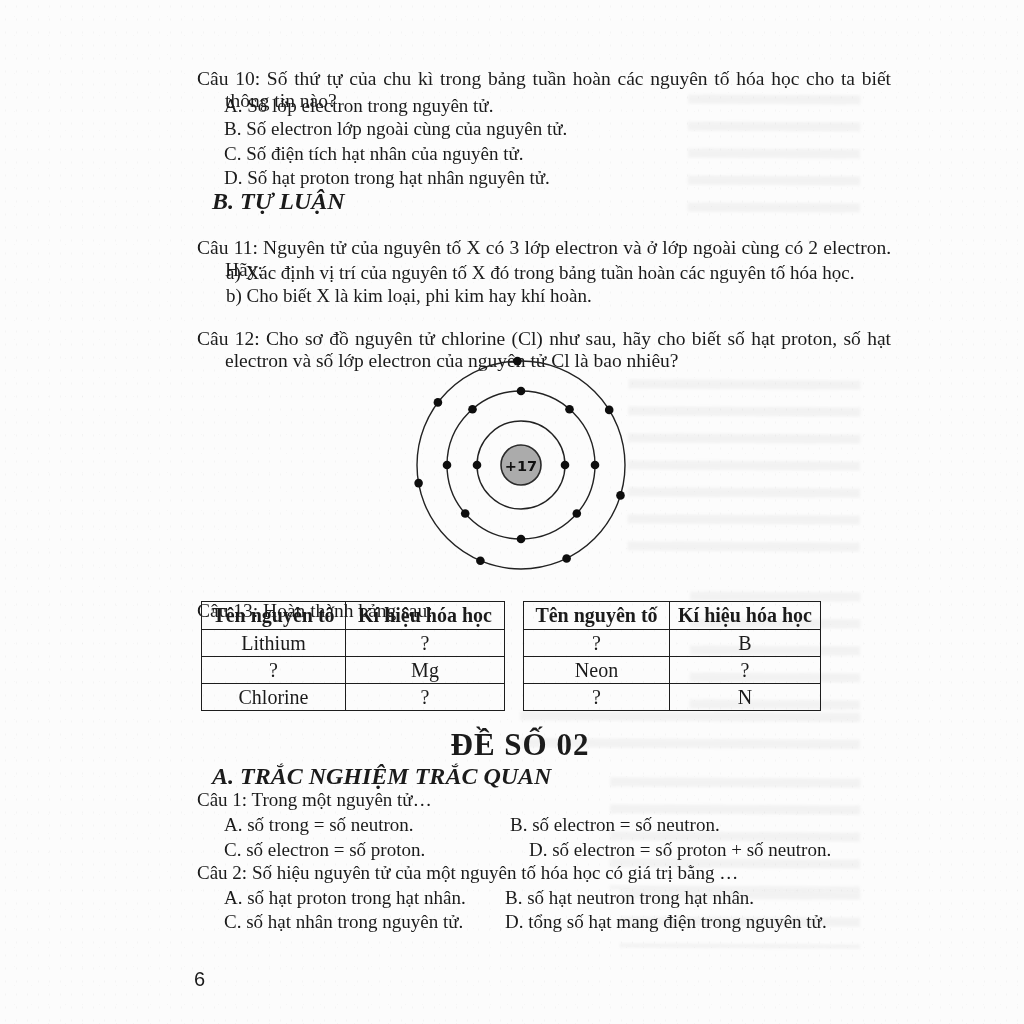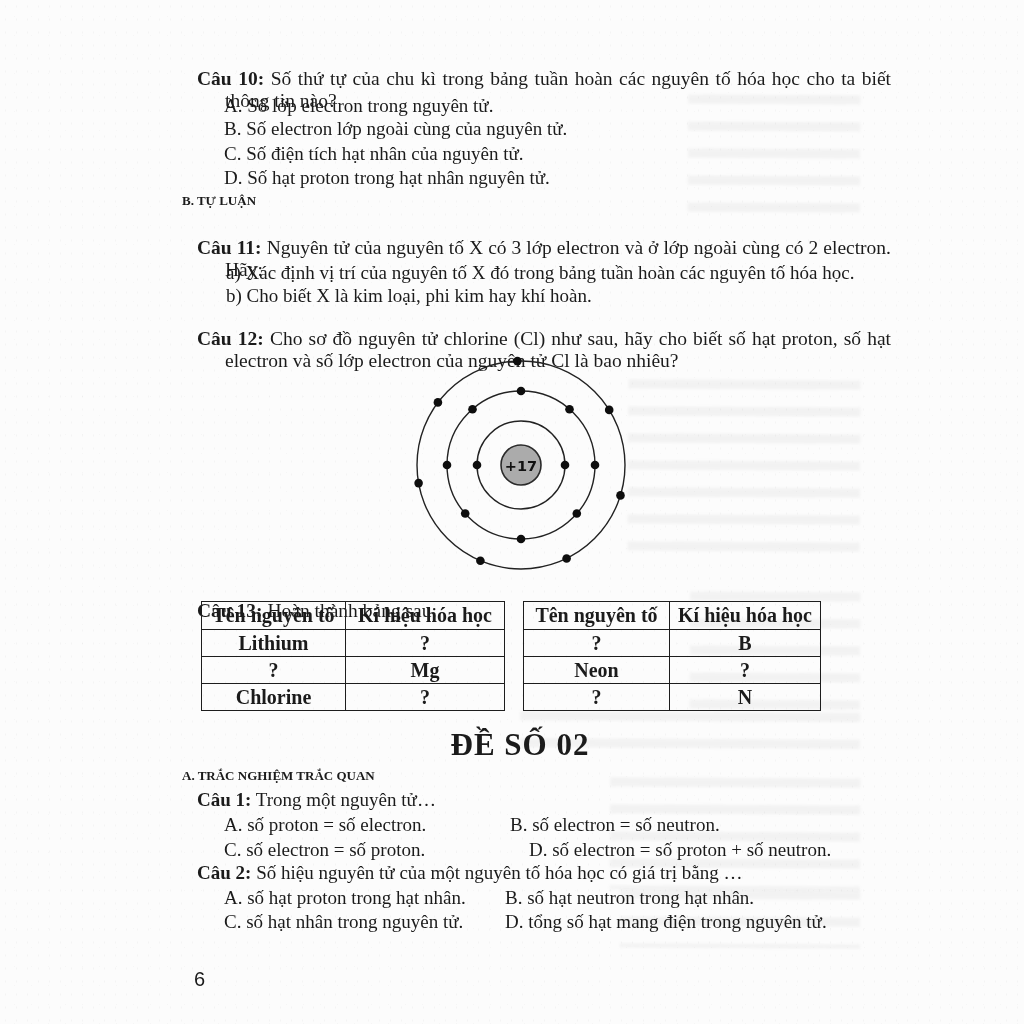--- a/index.html
+++ b/index.html
@@ -15,36 +15,36 @@
     color:#1b1b1b;
   }
   .para{
     position:absolute;left:197px;width:666px;
     font-size:19.5px;line-height:22.5px;text-align:justify;
     padding-left:28px;text-indent:-28px;
   }
   .line{
     position:absolute;white-space:nowrap;font-size:19px;line-height:22px;
   }
-  .qlabel{font-weight:bold;}
+  .qlabel{font-weight:normal;}
   .sec-head{
-    position:absolute;left:182px;white-space:nowrap;
-    font-size:13px;font-weight:bold;line-height:22px;
+    position:absolute;left:212px;white-space:nowrap;
+    font-size:24px;font-weight:bold;line-height:22px;font-style:italic;
   }
   .exam-title{
     position:absolute;left:197px;width:646px;text-align:center;
     font-size:31px;font-weight:bold;letter-spacing:1px;line-height:30px;
   }
   .q-table{
     position:absolute;border-collapse:collapse;
     font-size:20px;table-layout:fixed;
   }
   .q-table td,.q-table th{
     border:1.7px solid #1d1d1d;text-align:center;vertical-align:middle;
-    height:26px;padding:0 2px;overflow:hidden;font-weight:bold;
+    height:26px;padding:0 2px;overflow:hidden;
   }
   .q-table th{font-weight:bold;height:27px;}
   .atom-wrap{position:absolute;left:405px;top:349px;width:232px;height:232px;}
   .page-num{
     position:absolute;left:194px;top:968px;font-size:20px;
     font-family:"Liberation Sans","DejaVu Sans",sans-serif;
   }
   .bleed{
     position:absolute;filter:blur(1.6px);opacity:.5;pointer-events:none;
     background:repeating-linear-gradient(180deg,
@@ -154,21 +154,21 @@
       <td>?</td>
       <td>N</td>
     </tr>
   </tbody>
     </table>
 
   <h1 class="exam-title" style="top:730px;margin:0">ĐỀ SỐ 02</h1>
   <div class="sec-head" style="top:765px">A. TRẮC NGHIỆM TRẮC QUAN</div>
 
   <div class="line" style="left:197px;top:789px"><b class="qlabel">Câu 1:</b> <span>Trong một nguyên tử…</span></div>
-  <div class="line" style="left:224px;top:814px">A. số proton = số electron.</div>
+  <div class="line" style="left:224px;top:814px">A. số trong = số neutron.</div>
   <div class="line" style="left:224px;top:839px">C. số electron = số proton.</div>
   <div class="line" style="left:510px;top:814px">B. số electron = số neutron.</div>
   <div class="line" style="left:529px;top:839px">D. số electron = số proton + số neutron.</div>
 
   <div class="line" style="left:197px;top:862px"><b class="qlabel">Câu 2:</b> <span>Số hiệu nguyên tử của một nguyên tố hóa học có giá trị bằng …</span></div>
   <div class="line" style="left:224px;top:887px">A. số hạt proton trong hạt nhân.</div>
   <div class="line" style="left:505px;top:887px">B. số hạt neutron trong hạt nhân.</div>
   <div class="line" style="left:224px;top:911px">C. số hạt nhân trong nguyên tử.</div>
   <div class="line" style="left:505px;top:911px">D. tổng số hạt mang điện trong nguyên tử.</div>
 

